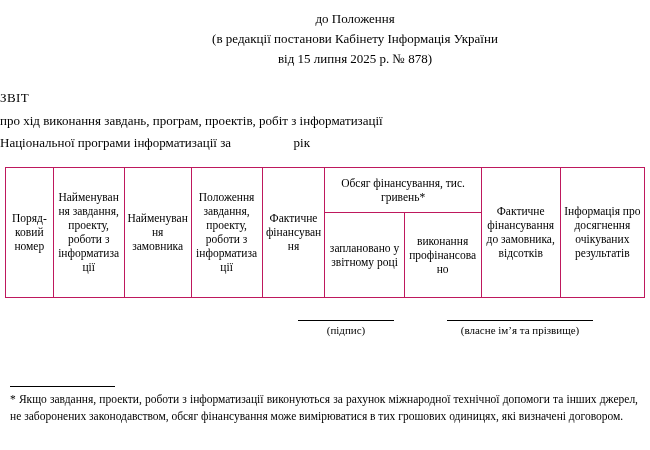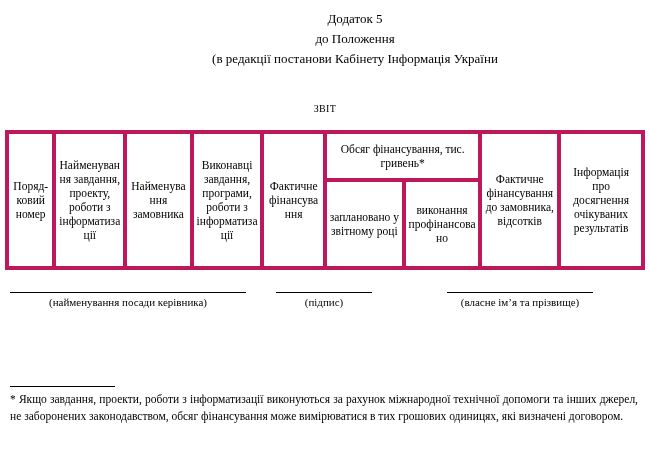--- a/index.html
+++ b/index.html
@@ -31,24 +31,23 @@
   }
   .doc-header .hline-wide {
     margin-left: 60px;
   }
   .doc-header .hline-app {
     margin-left: 60px;
   }
 
   
   .title-block {
-    margin-top: 32px;
-    text-align: center;
+    margin-top: 19px;
     line-height: 1.6;
-    font-size: 10px;
+    font-size: 13px;
   }
   .title-main {
     display: block;
     letter-spacing: 0.4px;
   }
   .title-sub1 {
     display: block;
     margin-top: 2px;
   }
   .title-sub2 {
@@ -65,21 +64,21 @@
     margin: 13px 5px 0 5px;
   }
   table.report {
     border-collapse: collapse;
     table-layout: fixed;
     width: 640px;
     font-size: 11.5px;
     line-height: 1.22;
   }
   table.report th {
-    border: 4px solid #be185d;
+    border: 1px solid #be185d;
     vertical-align: middle;
     font-weight: normal;
     padding: 2px 2px;
     word-wrap: break-word;
   }
   .c1 { width: 47px; }
   .c2 { width: 70px; }
   .c3 { width: 66px; }
   .c4 { width: 70px; }
   .c5 { width: 62px; }
@@ -105,21 +104,21 @@
   .sign-rule {
     border-top: 1px solid #000000;
     height: 0;
     margin-bottom: 3px;
   }
   .sign-cap {
     display: block;
     white-space: nowrap;
   }
   .sign-a { left: 10px;  width: 236px; }
-  .sign-b { left: 276px; width: 96px; }
+  .sign-b { left: 298px; width: 96px; }
   .sign-c { left: 447px; width: 146px; }
 
   
   .footnote {
     position: absolute;
     left: 10px;
     right: 12px;
     top: 386px;
   }
   .footnote-rule {
@@ -131,27 +130,33 @@
   .footnote-text {
     text-align: justify;
     font-size: 11.5px;
     line-height: 1.45;
   }
 </style>
 </head>
 <body>
 
 <div class="doc-header">
-  <span class="hline hline-app">Додаток 5</span>
   <span class="hline hline-app">до Положення</span>
   <span class="hline hline-wide">(в редакції постанови Кабінету Інформація України</span>
+  <span class="hline hline-wide">від 15 липня 2025 р. № 878)</span>
 </div>
 
 <div class="title-block">
   <span class="title-main">ЗВІТ</span>
+  <span class="title-sub1">про хід виконання завдань, програм, проектів, робіт з інформатизації</span>
+  <span class="title-sub2">
+    <span>Національної програми інформатизації за</span>
+    <span class="year-gap"></span>
+    <span>рік</span>
+  </span>
 </div>
 
 <div class="table-wrap">
   <table class="report">
     <colgroup>
       <col class="c1">
         <col class="c2">
         <col class="c3">
         <col class="c4">
         <col class="c5">
@@ -162,39 +167,35 @@
     </colgroup>
     <thead>
       <tr>
         <th class="th-tall" rowspan="2">
           <span>Поряд-</span><br>
           <span>ковий</span><br>
           <span>номер</span>
         </th>
         <th class="th-tall" rowspan="2">Найменування завдання, проекту, роботи з інформатизації</th>
         <th class="th-tall" rowspan="2">Найменування замовника</th>
-        <th class="th-tall" rowspan="2">Виконавці завдання, програми, роботи з інформатизації</th>
+        <th class="th-tall" rowspan="2">Положення завдання, проекту, роботи з інформатизації</th>
         <th class="th-tall" rowspan="2">Фактичне фінансування</th>
         <th class="th-group" colspan="2">Обсяг фінансування, тис. гривень*</th>
         <th class="th-tall" rowspan="2">Фактичне фінансування до замовника, відсотків</th>
         <th class="th-tall" rowspan="2">Інформація про досягнення очікуваних результатів</th>
       </tr>
       <tr>
         <th class="th-sub">заплановано у звітному році</th>
         <th class="th-sub">виконання профінансовано</th>
       </tr>
     </thead>
   </table>
 </div>
 
 <div class="sign-row">
-  <div class="sign-item sign-a">
-    <div class="sign-rule"></div>
-    <span class="sign-cap">(найменування посади керівника)</span>
-  </div>
   <div class="sign-item sign-b">
     <div class="sign-rule"></div>
     <span class="sign-cap">(підпис)</span>
   </div>
   <div class="sign-item sign-c">
     <div class="sign-rule"></div>
     <span class="sign-cap">(власне імʼя та прізвище)</span>
   </div>
 </div>
 

